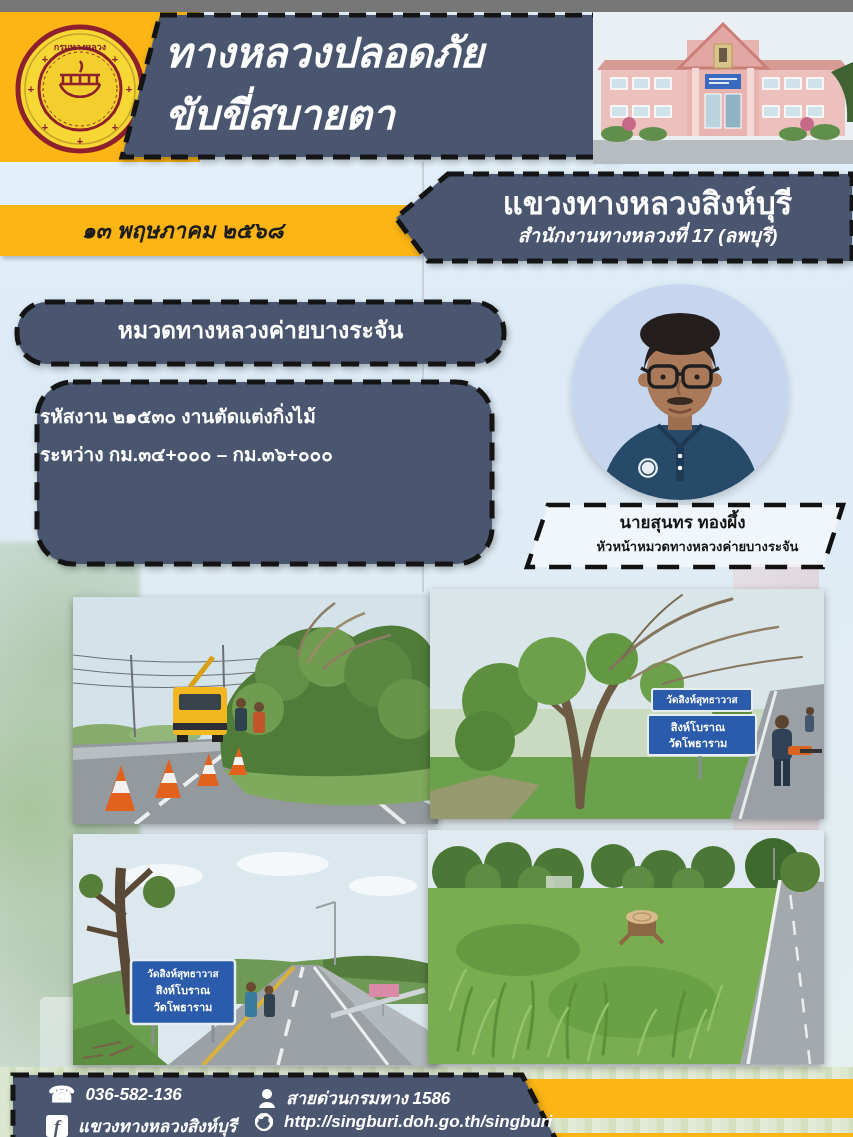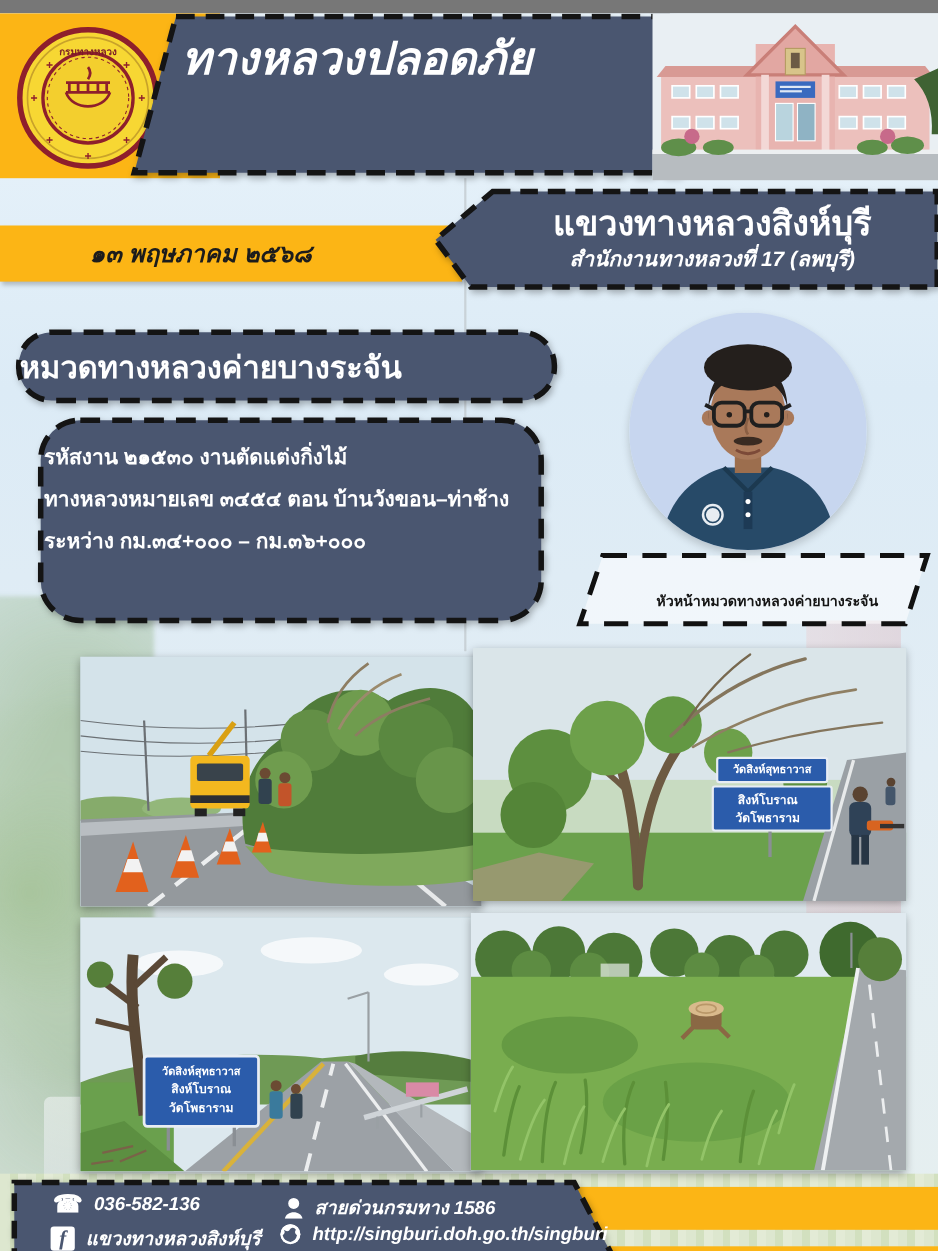--- a/index.html
+++ b/index.html
@@ -29,22 +29,22 @@
   .slogan { position:absolute; left:165px; top:10px; width:430px; text-align:left;
     color:#fff; font-weight:700; font-style:italic; font-size:41px; line-height:62px; }
   .date-bar { position:absolute; left:0; top:193px; width:420px; height:51px; background:#fcb515;
     display:flex; align-items:center; justify-content:center; padding-right:55px;
     box-shadow:2px 3px 4px rgba(0,0,0,.22); }
   .date-text { font-size:22px; font-weight:700; color:#1c1c1c; font-style:italic; }
   .district-line1 { position:absolute; left:450px; top:166px; width:395px; text-align:center;
     color:#fff; font-weight:700; font-size:31px; }
   .district-line2 { position:absolute; left:450px; top:208px; width:395px; text-align:center;
     color:#fff; font-weight:700; font-style:italic; font-size:19px; }
-  .section-title { position:absolute; left:18px; top:300px; width:485px; 
-    color:#fff; font-weight:700; font-size:28px; }
+  .section-title { position:absolute; left:18px; top:300px; width:485px; text-align:center;
+    color:#fff; font-weight:700; font-size:23px; }
   .work-lines { position:absolute; left:40px; top:386px; width:450px; 
     color:#fff; font-weight:700; font-size:19px; line-height:38px; }
   .officer-name  { position:absolute; left:525px; top:496px; width:315px; text-align:center;
     color:#141414; font-weight:700; font-size:17px; }
   .officer-title { position:absolute; left:540px; top:524px; width:315px; text-align:center;
     color:#141414; font-weight:700; font-size:13px; }
 
   .portrait { position:absolute; left:572px; top:272px; width:216px; height:216px;
     border-radius:50%; overflow:hidden; box-shadow:0 4px 8px rgba(0,0,0,.18); }
 
@@ -107,20 +107,21 @@
         <path d="M66,38 q4,5 0,11"></path>
       </g>
     </svg>
   </div>
 
   <svg class="abs shadowed" style="left:110px; top:0;" width="510" height="152" viewBox="0 0 510 152">
     <polygon points="50,3 506,3 506,145 12,145" fill="#4a5670" stroke="#141414" stroke-width="5" stroke-dasharray="17 10"></polygon>
   </svg>
   <div class="slogan">
     <div>ทางหลวงปลอดภัย</div>
+    <div>ขับขี่สบายตา</div>
   </div>
 
   <div class="building">
     <svg width="260" height="152" viewBox="0 0 260 152">
       <rect width="260" height="152" fill="#e9eff3"></rect>
       <rect x="8" y="58" width="244" height="68" fill="#ecc0bc"></rect>
       <polygon points="4,58 100,58 100,48 12,48" fill="#d89a94"></polygon>
       <polygon points="160,58 256,58 248,48 160,48" fill="#d89a94"></polygon>
       <rect x="94" y="28" width="72" height="100" fill="#e8b4b0"></rect>
       <polygon points="86,56 174,56 130,12" fill="#e2a7a2" stroke="#c97f78" stroke-width="3"></polygon>
@@ -174,21 +175,20 @@
   <svg class="abs shadowed" style="left:12px; top:285px;" width="497" height="72" viewBox="0 0 497 72">
     <rect x="5" y="5" width="487" height="62" rx="30" fill="#4a5670" stroke="#141414" stroke-width="5" stroke-dasharray="18 11"></rect>
   </svg>
   <div class="section-title">หมวดทางหลวงค่ายบางระจัน</div>
 
   <svg class="abs shadowed" style="left:32px; top:365px;" width="465" height="192" viewBox="0 0 465 192">
     <rect x="5" y="5" width="455" height="182" rx="36" fill="#4a5670" stroke="#141414" stroke-width="5" stroke-dasharray="18 11"></rect>
   </svg>
   <div class="work-lines">
     <div>รหัสงาน ๒๑๕๓๐ งานตัดแต่งกิ่งไม้</div>
-    <div>ทางหลวงหมายเลข ๓๔๕๔ ตอน บ้านวังขอน–ท่าช้าง</div>
     <div>ระหว่าง กม.๓๔+๐๐๐ – กม.๓๖+๐๐๐</div>
   </div>
 
   <div class="portrait">
     <svg width="216" height="216" viewBox="0 0 216 216">
       <rect width="216" height="216" fill="#c7d6ef"></rect>
       <path d="M28,216 C33,168 60,149 86,141 L130,141 C163,149 184,168 189,216 Z" fill="#274a68"></path>
       <path d="M86,141 L108,163 L130,141" fill="none" stroke="#1c3950" stroke-width="4"></path>
       <rect x="96" y="118" width="24" height="28" fill="#9c6e4e"></rect>
       <ellipse cx="108" cy="92" rx="34" ry="42" fill="#a9795a"></ellipse>
@@ -212,20 +212,21 @@
       <circle cx="108" cy="172" r="2.3" fill="#fff"></circle>
         <circle cx="108" cy="184" r="2.3" fill="#fff"></circle>
       <circle cx="76" cy="184" r="10" fill="#e8edf2"></circle>
       <circle cx="76" cy="184" r="7" fill="none" stroke="#274a68" stroke-width="1.5"></circle>
     </svg>
   </div>
 
   <svg class="abs" style="left:510px; top:488px;" width="345" height="76" viewBox="0 0 345 76">
     <polygon points="38,5 333,5 313,67 17,67" fill="rgba(255,255,255,0.55)" stroke="#111" stroke-width="4.5" stroke-dasharray="22 14"></polygon>
   </svg>
+  <div class="officer-name">นายสุนทร ทองผึ้ง</div>
   <div class="officer-title">หัวหน้าหมวดทางหลวงค่ายบางระจัน</div>
 
   <div class="photo" id="photo1">
     <svg width="365" height="227" viewBox="0 0 365 227">
       <rect width="365" height="227" fill="#d4e3ea"></rect>
       <ellipse cx="30" cy="140" rx="42" ry="13" fill="#86ab6b"></ellipse>
       <ellipse cx="92" cy="138" rx="36" ry="10" fill="#93b77a"></ellipse>
       <g stroke="#6b7074" fill="none" stroke-width="1">
         <path d="M0,58 Q120,74 250,54"></path>
           <path d="M0,72 Q130,88 250,66"></path>

